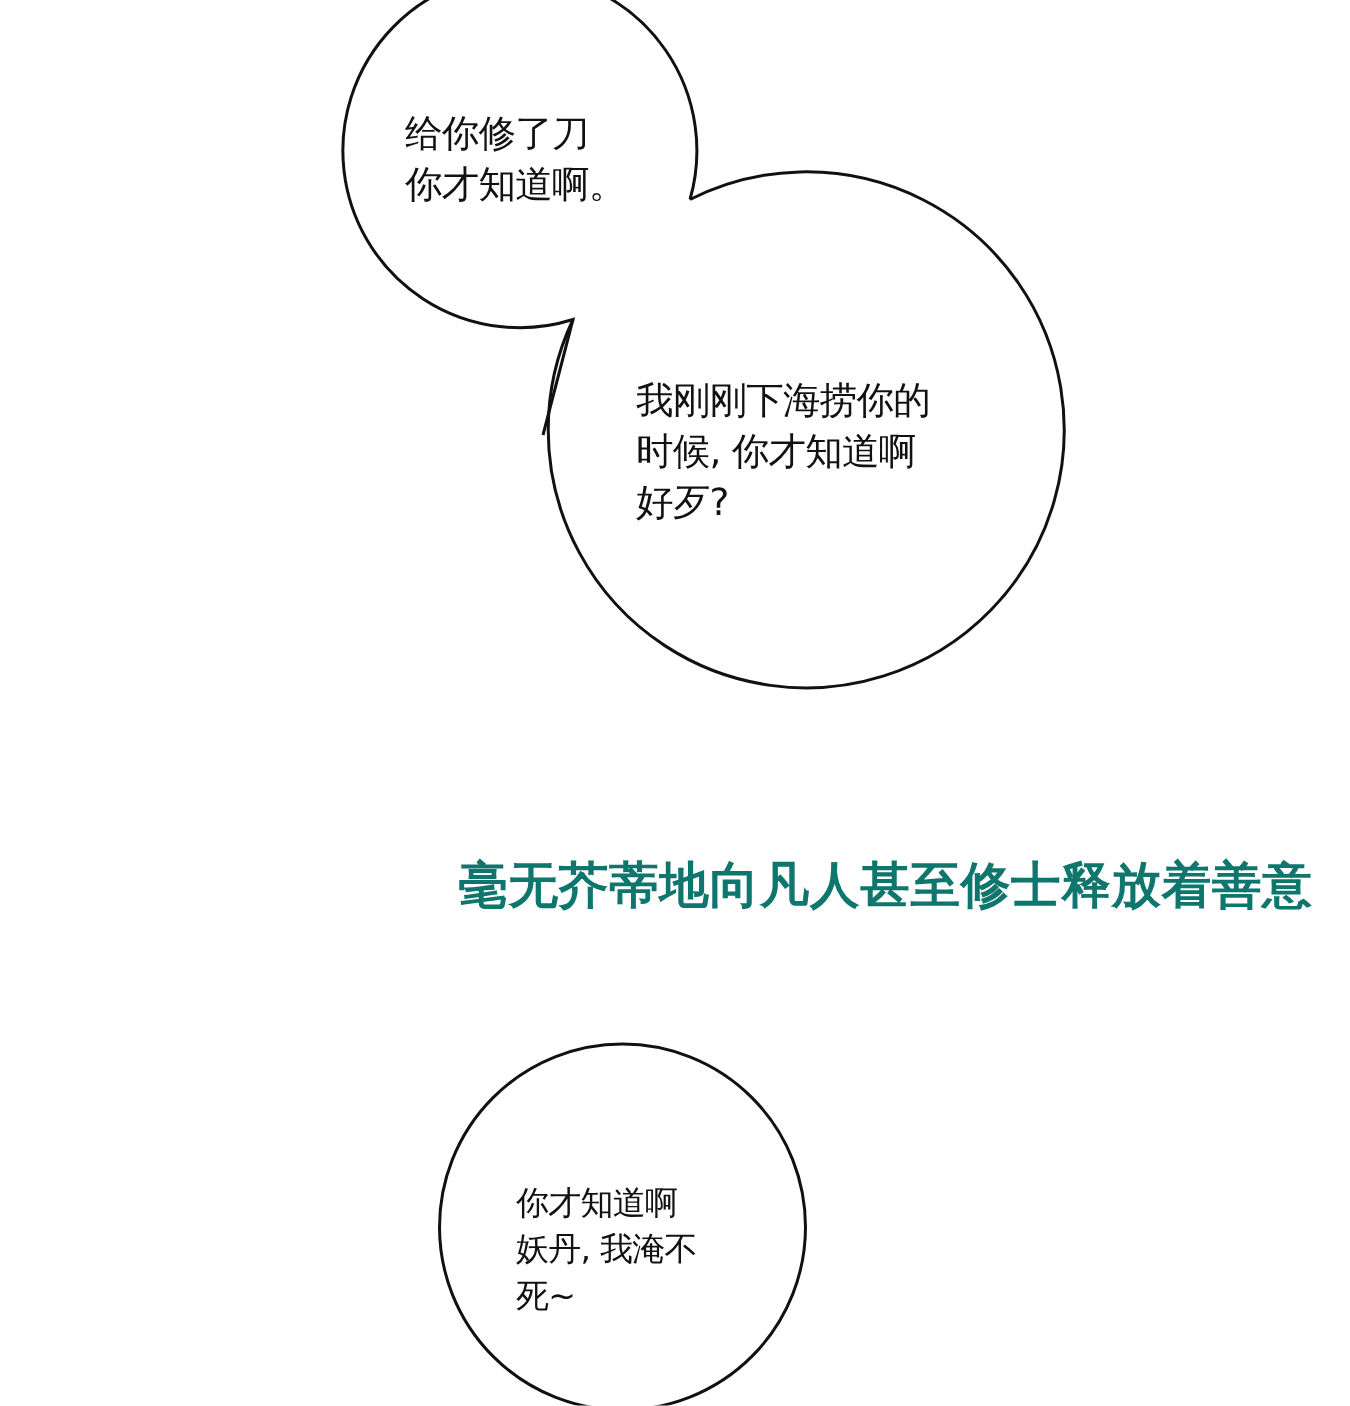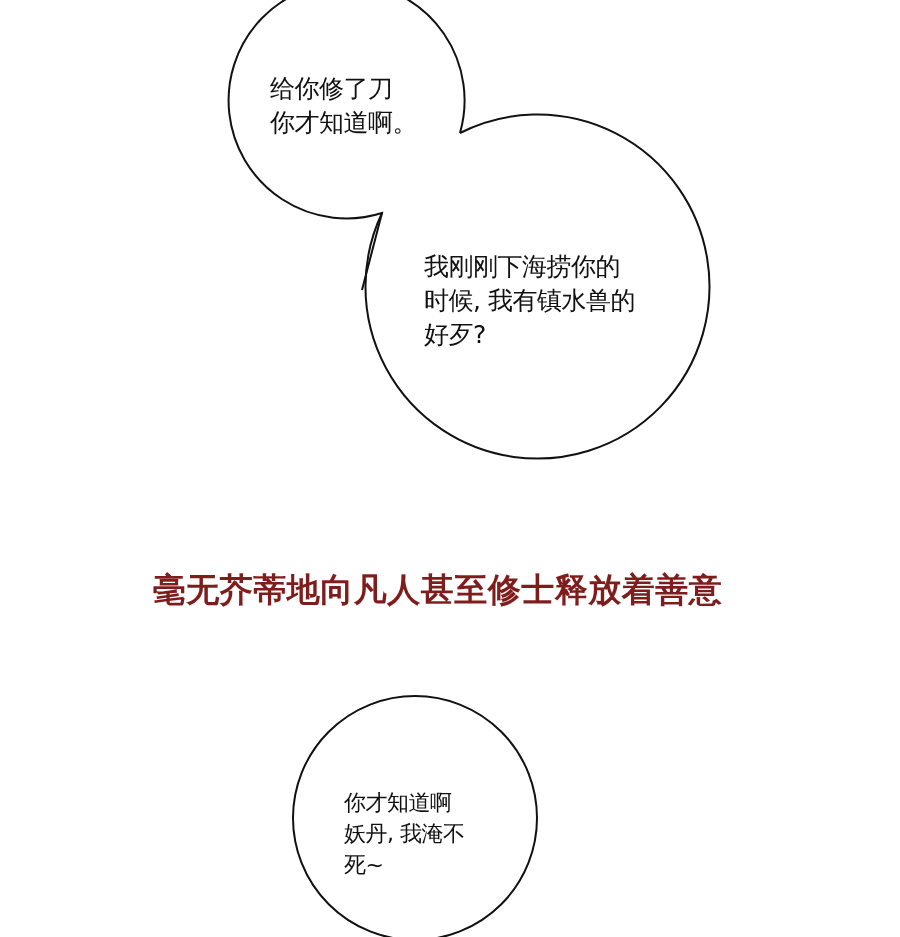--- a/index.html
+++ b/index.html
@@ -10,25 +10,25 @@
       font-family: "DejaVu Sans", "Liberation Sans", sans-serif;
       color: #111111;
       font-size: 25px;
       line-height: 34px;
       white-space: pre;
       letter-spacing: -0.5px;
     }
     .caption {
       position: absolute;
       left: 0; width: 875px; top: 568px;
-      text-align: center;
+      text-align: right;
       font-family: "DejaVu Serif", "Liberation Serif", serif;
       font-weight: bold;
       font-size: 33px;
-      color: #7f1d1d;
+      color: #0f766e;
       letter-spacing: 0.5px;
     }
   </style>
 </head>
 <body>
 
 <div class="canvas">
   <svg width="900" height="937" viewBox="0 0 900 937" style="position:absolute;left:0;top:0;">
 
     <path d="M 460 133
@@ -40,21 +40,21 @@
     <path d="M 460 133
          A 172 172 0 1 1 382 213" fill="none" stroke="#111" stroke-width="2"></path>
 
     <circle cx="415" cy="818" r="122" fill="none" stroke="#111" stroke-width="2"></circle>
   </svg>
 
   <div class="bubble-text" style="left:270px; top:72px;">给你修了刀
 你才知道啊。</div>
 
   <div class="bubble-text" style="left:424px; top:250px;">我刚刚下海捞你的
-时候, 我有镇水兽的
+时候, 你才知道啊
 好歹?</div>
 
   <div class="caption">毫无芥蒂地向凡人甚至修士释放着善意</div>
 
   <div class="bubble-text" style="left:344px; top:787px; font-size:22px; line-height:31px;">你才知道啊
 妖丹, 我淹不
 死~</div>
 </div>
 
 </body></html>

